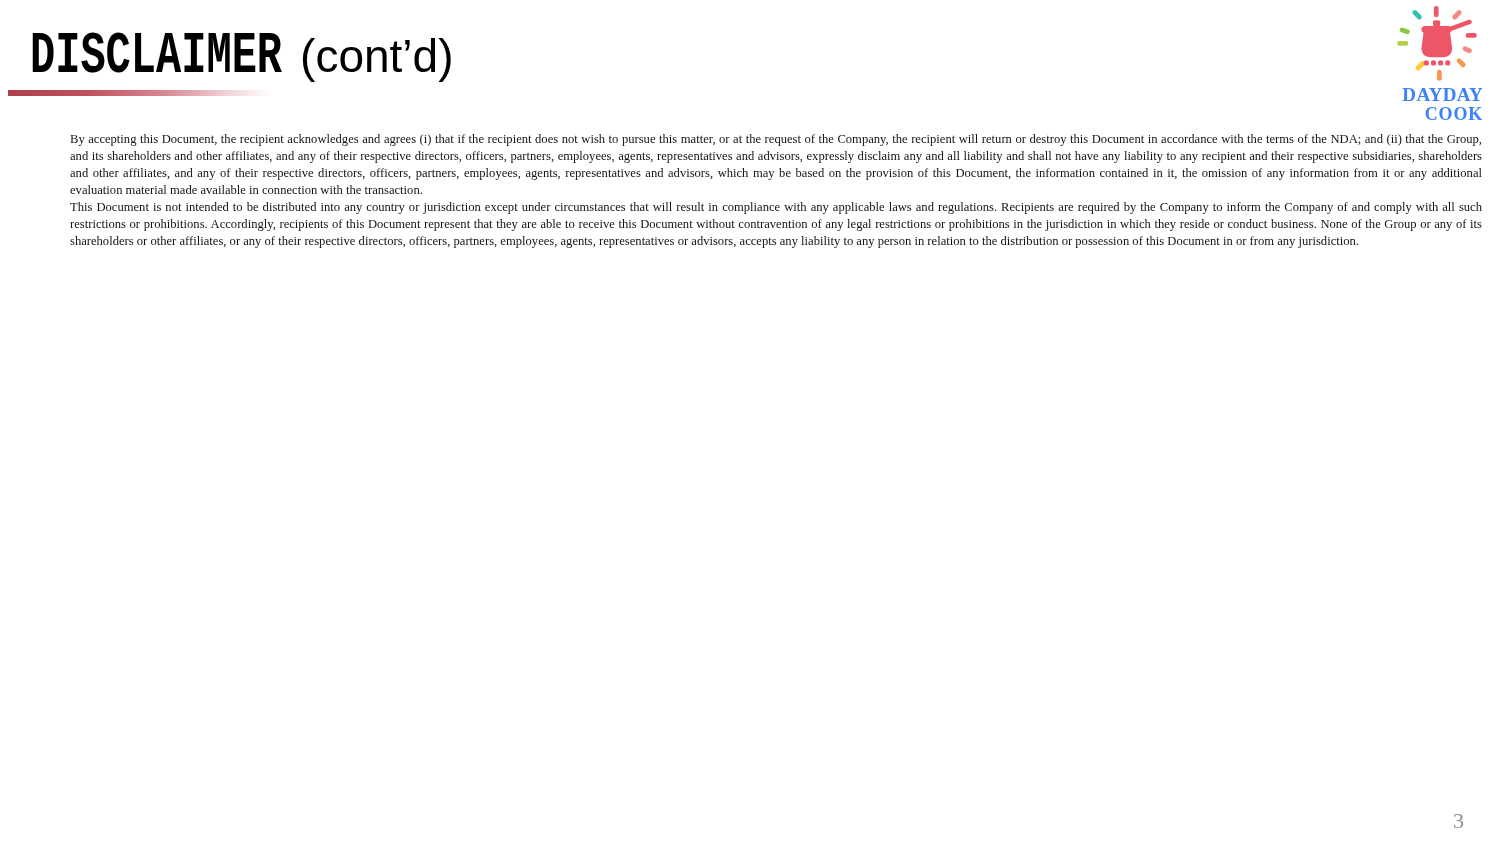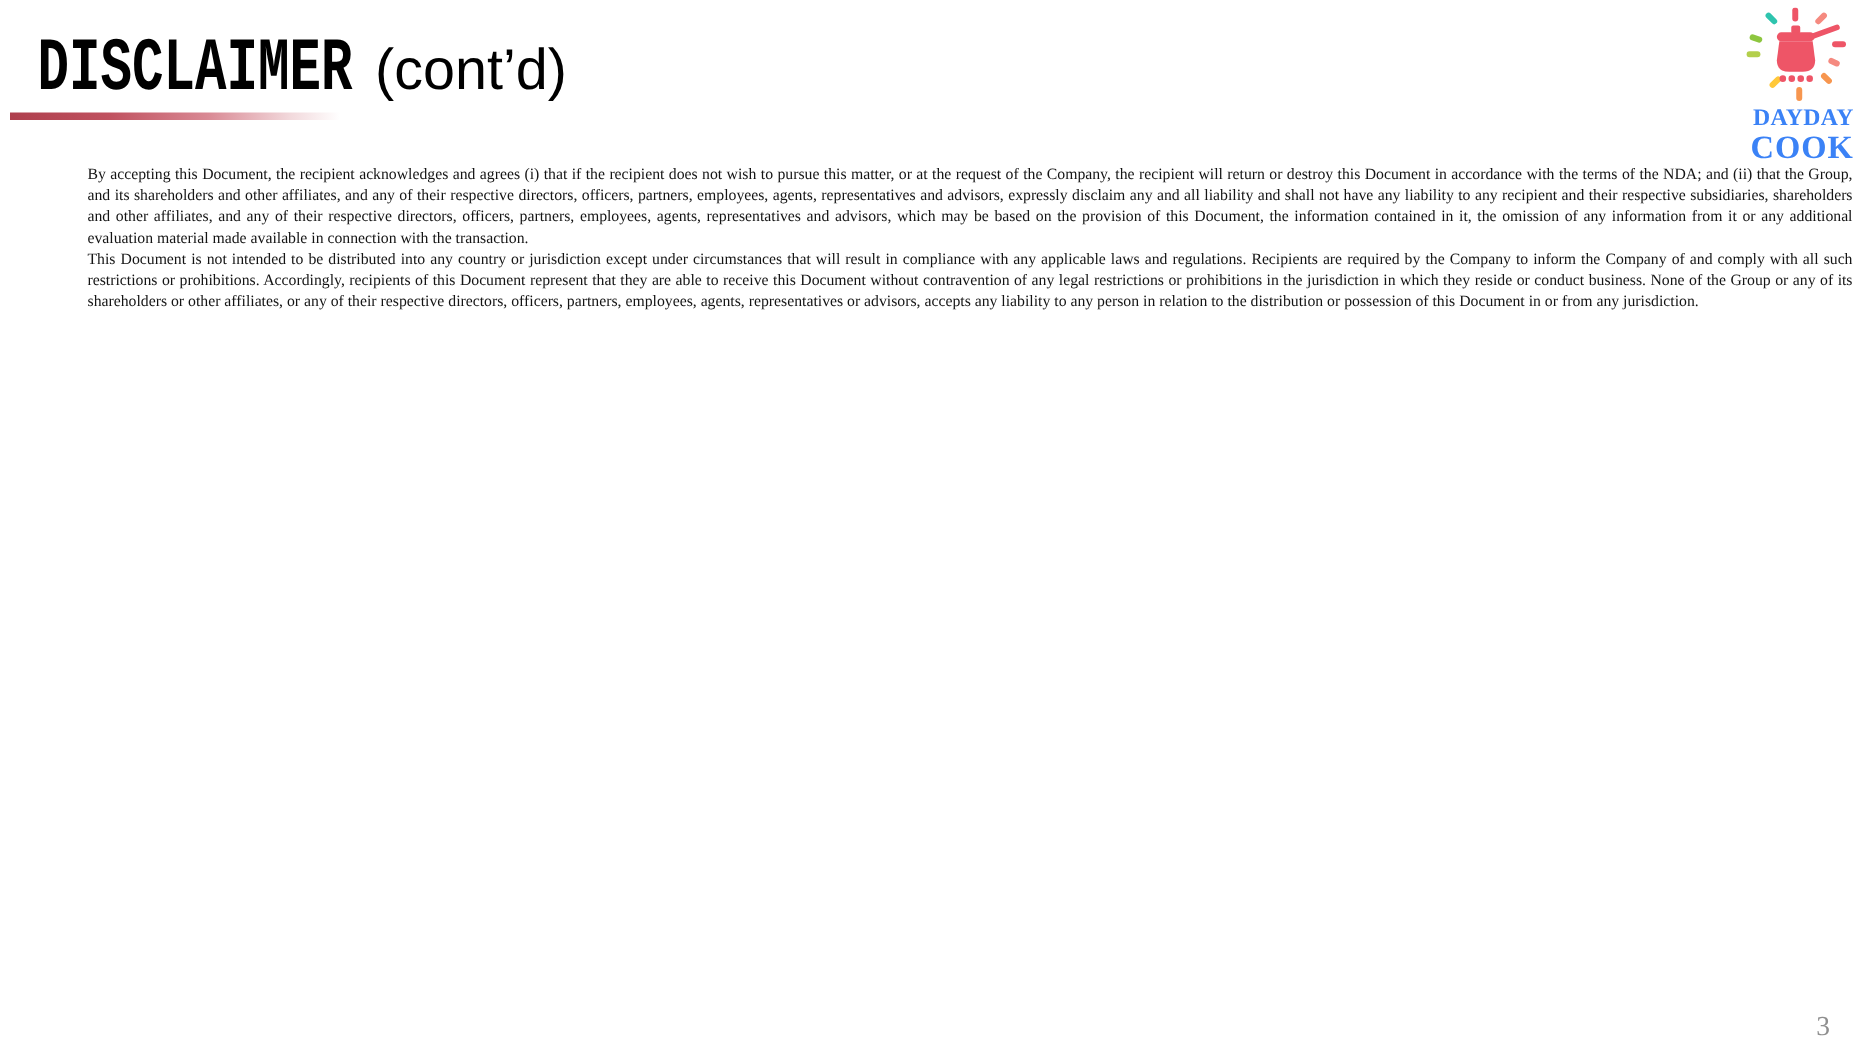--- a/index.html
+++ b/index.html
@@ -80,21 +80,21 @@
     font-weight: 700;
     line-height: 1;
   }
   .logo svg { display: block; margin: 0 auto; }
   .logo-line1 {
     font-size: 19px;
     letter-spacing: 0.3px;
     margin-top: 1px;
   }
   .logo-line2 {
-    font-size: 26px;
+    font-size: 18px;
     letter-spacing: 0.8px;
     margin-top: 1px;
   }
 
   
   .page-number {
     position: absolute;
     right: 36px;
     bottom: 9px;
     font-family: "Liberation Serif", serif;

